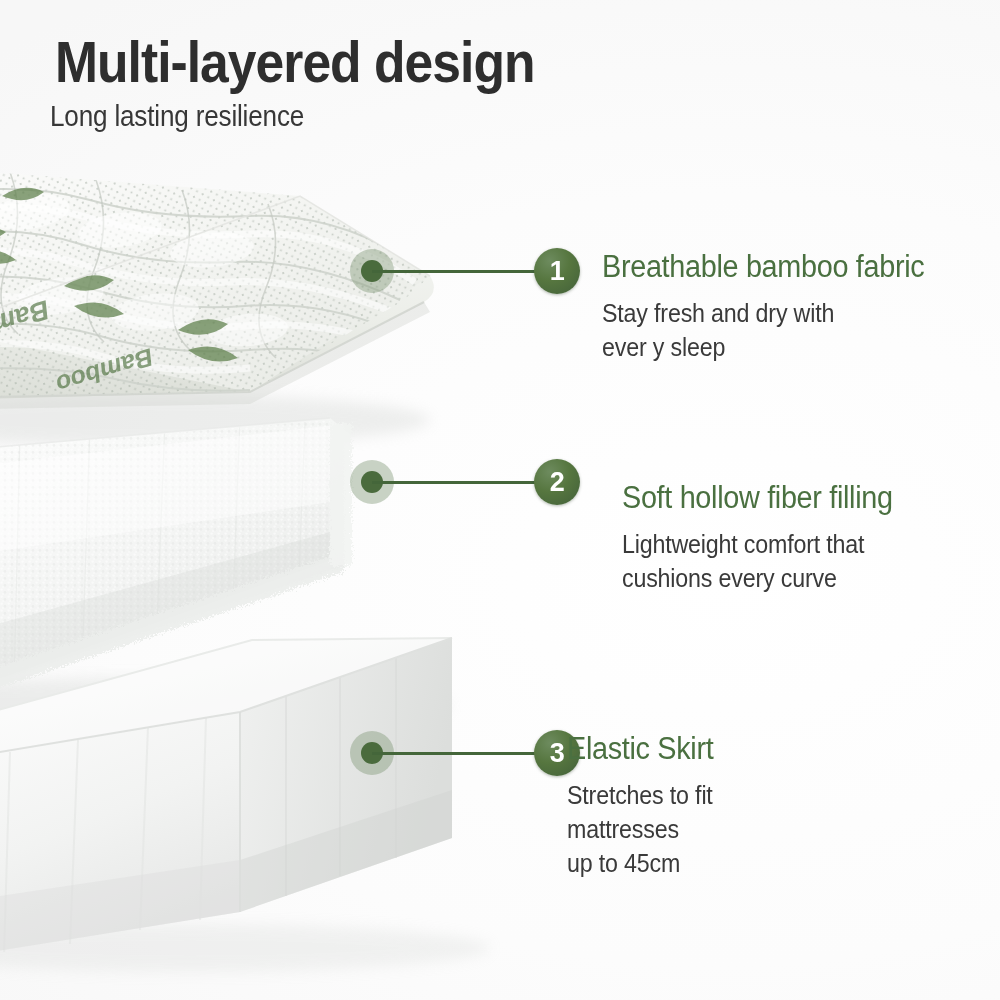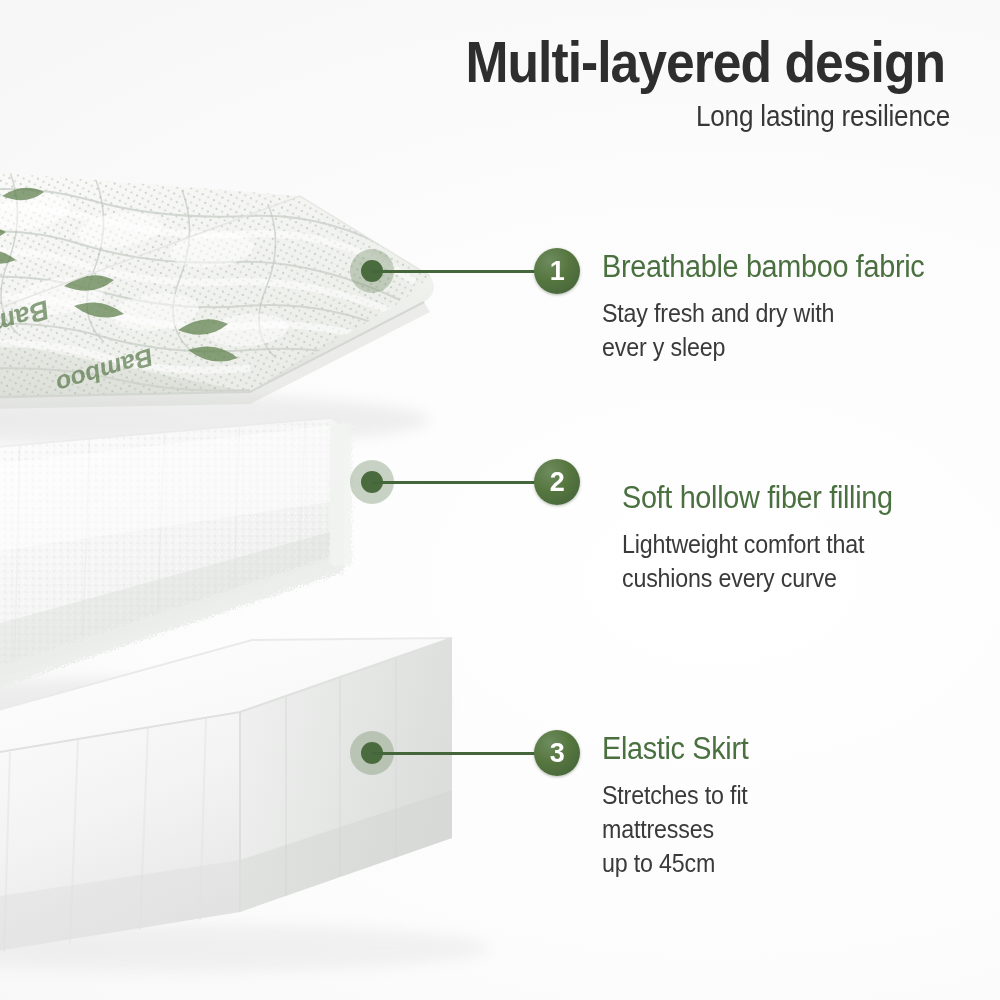--- a/index.html
+++ b/index.html
@@ -17,21 +17,21 @@
       radial-gradient(ellipse 1100px 700px at 72% 58%, #ffffff 0%, #fcfcfc 55%, #f7f7f7 100%);
     font-family: "Liberation Sans", "DejaVu Sans", sans-serif;
     -webkit-font-smoothing: antialiased;
   }
 
   
   .header {
     position: absolute;
     left: 0; right: 0;
     top: 32px;
-    text-align: right;
+    text-align: left;
     z-index: 40;
   }
   .headline {
     font-size: 58px;
     line-height: 1.02;
     font-weight: 700;
     color: #2e2e2e;
     letter-spacing: -1.1px;
     transform: scaleX(0.89);
     transform-origin: center top;
@@ -374,20 +374,20 @@
 cushions every curve</p>
     </div>
   </div>
 
   <div class="callout">
     <div class="dot-wrap" style="left:372px; top:753px;">
       <span class="dot-core"></span>
     </div>
     <div class="leader" style="left:372px; top:753px; width:185px;"></div>
     <div class="badge" style="left:557px; top:753px;">3</div>
-    <div class="co-text" style="left:602px; top:731px;">
+    <div class="co-text" style="left:567px; top:731px;">
       <p class="co-title">Elastic Skirt</p>
       <p class="co-desc">Stretches to fit mattresses
 up to 45cm</p>
     </div>
   </div>
 
 </div>
 
 </body></html>

